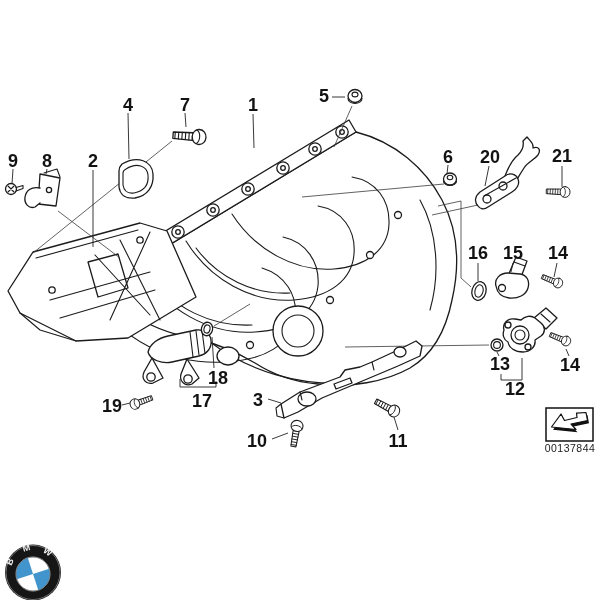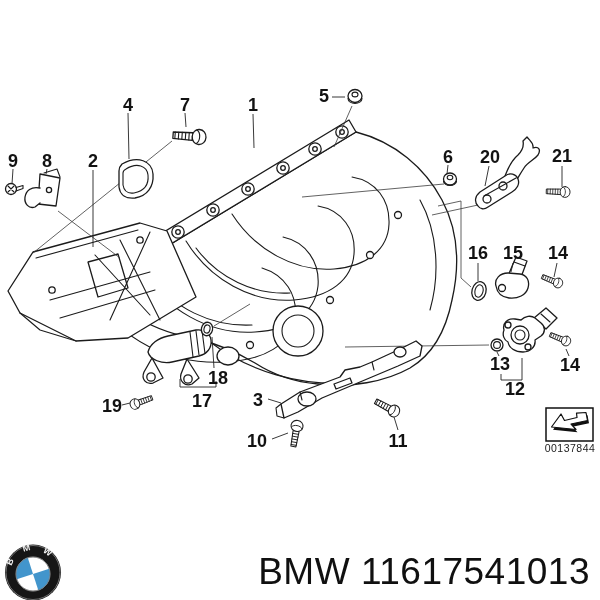--- a/index.html
+++ b/index.html
@@ -277,17 +277,14 @@
       <path d="M30,31 L13.8,36.3 A17,17 0 0 1 24.8,14.8 Z" fill="#4295cc"></path>
       <path d="M30,31 L46.2,25.7 A17,17 0 0 1 35.3,47.2 Z" fill="#4295cc"></path>
       <circle cx="30" cy="31" r="17" fill="none" stroke="#777" stroke-width="0.7"></circle>
       <text x="9.6" y="20" transform="rotate(-65 9.6 20)" font-family="Liberation Sans, sans-serif" font-size="9" font-weight="bold" fill="#f2f2f2" text-anchor="middle">B</text>
       <text x="24.2" y="7.8" transform="rotate(-15 24.2 7.8)" font-family="Liberation Sans, sans-serif" font-size="9" font-weight="bold" fill="#f2f2f2" text-anchor="middle">M</text>
       <text x="42.9" y="11.1" transform="rotate(35 42.9 11.1)" font-family="Liberation Sans, sans-serif" font-size="9" font-weight="bold" fill="#f2f2f2" text-anchor="middle">W</text>
     </svg>
   </div>
 
   
-  <div class="footer-text">
-    <span>BMW</span>&nbsp;<span>11617541013</span>
-  </div>
 
 </div>
 
 </body></html>

